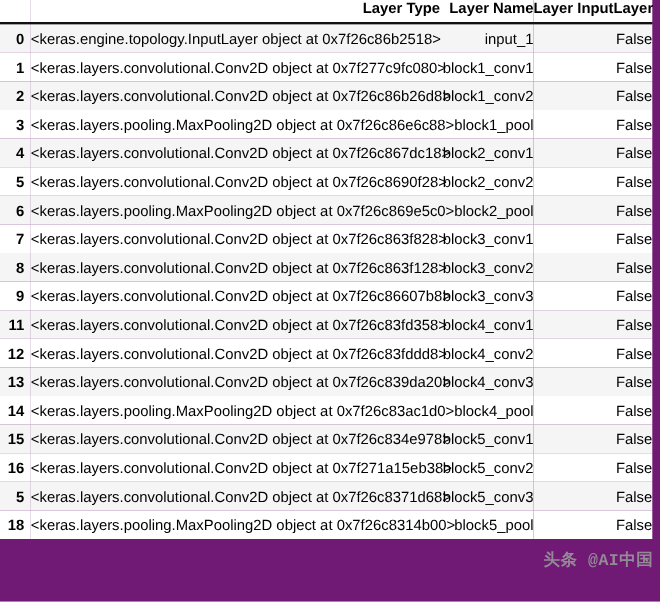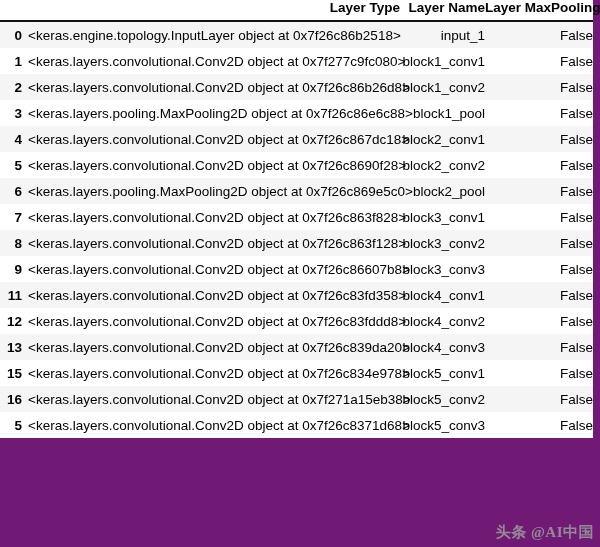--- a/index.html
+++ b/index.html
@@ -76,48 +76,48 @@
   col.c-index { width: 28px; }
   col.c-type  { width: 372px; }
   col.c-name  { width: 85px; }
   col.c-train { width: 108px; }
 
   .cell-pad-right { padding-right: 7px; }
 
   .watermark {
     position: absolute;
     right: 6px;
-    bottom: 5px;
+    bottom: 28px;
     font-size: 15px;
     font-weight: bold;
     color: #9a9a9a;
     opacity: 0.88;
     letter-spacing: 0.5px;
     pointer-events: none;
-    font-family: Liberation Serif, serif;
+    font-family: Liberation Mono, monospace;
   }
 </style>
 </head>
 <body>
 
 <div class="dataframe-wrap">
 
   <table class="dataframe">
     <colgroup>
       <col class="c-index">
       <col class="c-type">
       <col class="c-name">
       <col class="c-train">
     </colgroup>
     <thead>
       <tr>
         <th class="cell-pad-right"></th>
         <th class="cell-pad-right">Layer Type</th>
         <th class="cell-pad-right">Layer Name</th>
-        <th class="cell-pad-right">Layer MaxPooling</th>
+        <th class="cell-pad-right">Layer InputLayer</th>
       </tr>
     </thead>
     <tbody>
         <tr>
           <th class="row-index">0</th>
           <td class="cell-pad-right">&lt;keras.engine.topology.InputLayer object at 0x7f26c86b2518&gt;</td>
           <td class="cell-pad-right">input_1</td>
           <td class="cell-pad-right">False</td>
         </tr>
         <tr>
@@ -186,35 +186,47 @@
           <td class="cell-pad-right">block4_conv2</td>
           <td class="cell-pad-right">False</td>
         </tr>
         <tr>
           <th class="row-index">13</th>
           <td class="cell-pad-right">&lt;keras.layers.convolutional.Conv2D object at 0x7f26c839da20&gt;</td>
           <td class="cell-pad-right">block4_conv3</td>
           <td class="cell-pad-right">False</td>
         </tr>
         <tr>
+          <th class="row-index">14</th>
+          <td class="cell-pad-right">&lt;keras.layers.pooling.MaxPooling2D object at 0x7f26c83ac1d0&gt;</td>
+          <td class="cell-pad-right">block4_pool</td>
+          <td class="cell-pad-right">False</td>
+        </tr>
+        <tr>
           <th class="row-index">15</th>
           <td class="cell-pad-right">&lt;keras.layers.convolutional.Conv2D object at 0x7f26c834e978&gt;</td>
           <td class="cell-pad-right">block5_conv1</td>
           <td class="cell-pad-right">False</td>
         </tr>
         <tr>
           <th class="row-index">16</th>
           <td class="cell-pad-right">&lt;keras.layers.convolutional.Conv2D object at 0x7f271a15eb38&gt;</td>
           <td class="cell-pad-right">block5_conv2</td>
           <td class="cell-pad-right">False</td>
         </tr>
         <tr>
           <th class="row-index">5</th>
           <td class="cell-pad-right">&lt;keras.layers.convolutional.Conv2D object at 0x7f26c8371d68&gt;</td>
           <td class="cell-pad-right">block5_conv3</td>
           <td class="cell-pad-right">False</td>
         </tr>
+        <tr>
+          <th class="row-index">18</th>
+          <td class="cell-pad-right">&lt;keras.layers.pooling.MaxPooling2D object at 0x7f26c8314b00&gt;</td>
+          <td class="cell-pad-right">block5_pool</td>
+          <td class="cell-pad-right">False</td>
+        </tr>
       </tbody>
   </table>
 
   <div class="watermark">头条 @AI中国</div>
 
 </div>
 
 </body></html>

